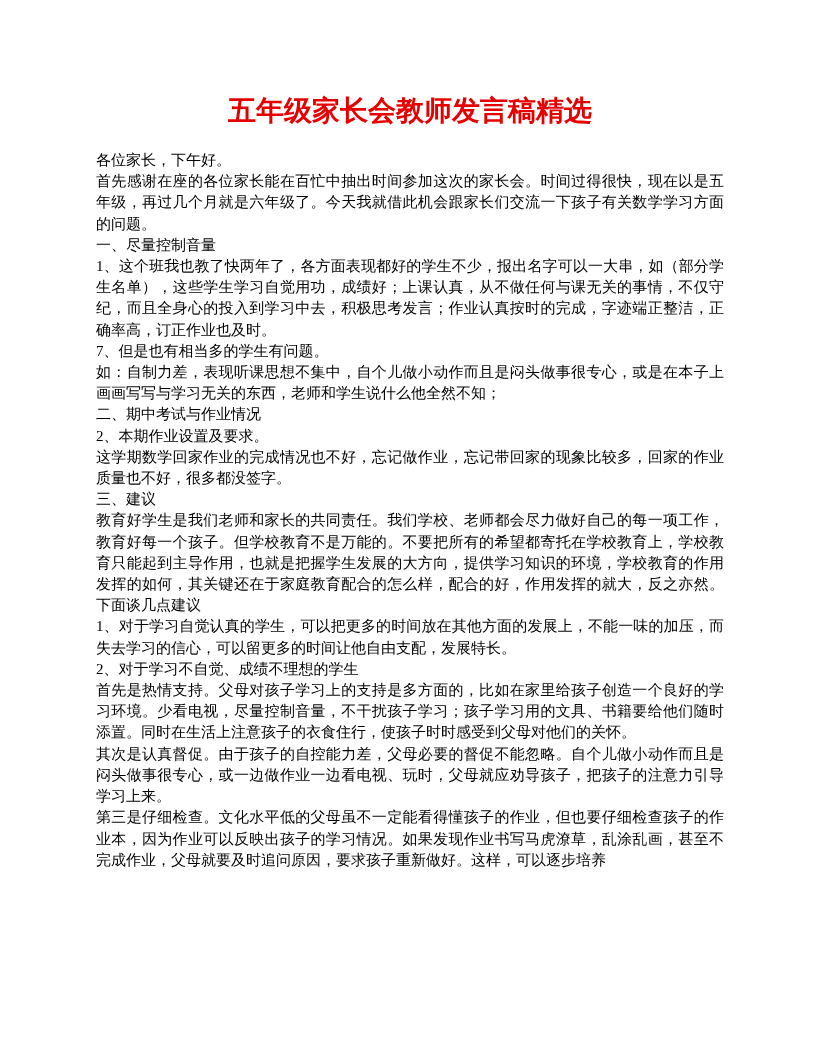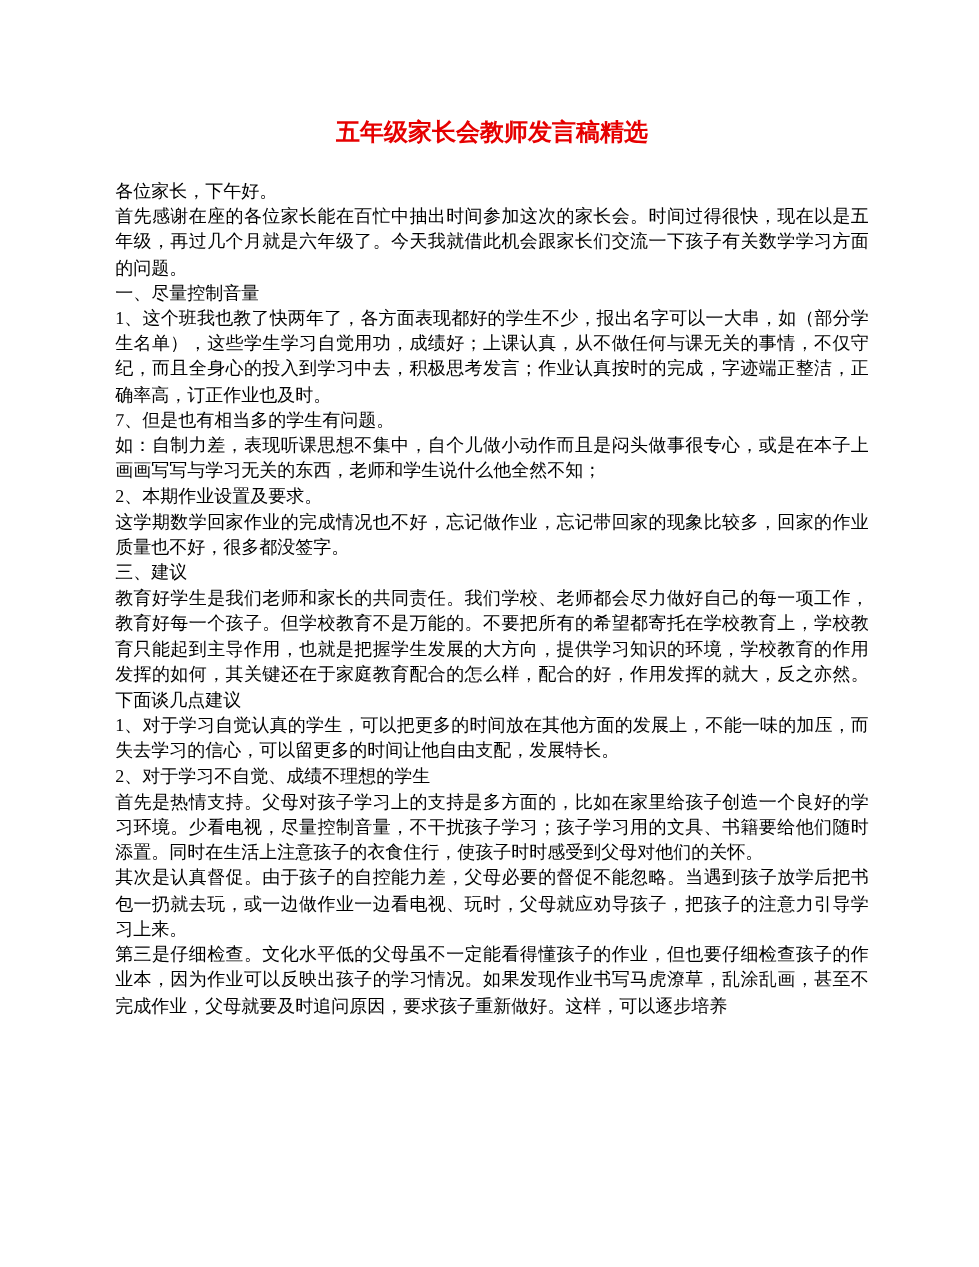--- a/index.html
+++ b/index.html
@@ -15,21 +15,21 @@
   }
   .page {
     box-sizing: border-box;
     width: 816px;
     height: 1056px;
     padding: 92px 92px 0 96px;
     background: #ffffff;
   }
   .doc-title {
     margin: 0 0 20px 0;
-    font-size: 20px;
+    font-size: 28px;
     font-weight: bold;
     line-height: 38px;
     text-align: center;
     letter-spacing: 0;
     font-family: "Liberation Serif", "DejaVu Serif", serif;
   }
   .doc-content p {
     margin: 0;
     padding: 0;
     font-size: 15px;
@@ -46,23 +46,24 @@
 
 <div class="page">
   <h1 class="doc-title" style="color: rgb(230, 0, 0);">五年级家长会教师发言稿精选</h1>
   <div class="doc-content">
     <p>各位家长，下午好。</p>
     <p>首先感谢在座的各位家长能在百忙中抽出时间参加这次的家长会。时间过得很快，现在以是五年级，再过几个月就是六年级了。今天我就借此机会跟家长们交流一下孩子有关数学学习方面的问题。</p>
     <p>一、尽量控制音量</p>
     <p>1、这个班我也教了快两年了，各方面表现都好的学生不少，报出名字可以一大串，如（部分学生名单），这些学生学习自觉用功，成绩好；上课认真，从不做任何与课无关的事情，不仅守纪，而且全身心的投入到学习中去，积极思考发言；作业认真按时的完成，字迹端正整洁，正确率高，订正作业也及时。</p>
     <p>7、但是也有相当多的学生有问题。</p>
     <p>如：自制力差，表现听课思想不集中，自个儿做小动作而且是闷头做事很专心，或是在本子上画画写写与学习无关的东西，老师和学生说什么他全然不知；</p>
+    <p>二、期中考试与作业情况</p>
     <p>2、本期作业设置及要求。</p>
     <p>这学期数学回家作业的完成情况也不好，忘记做作业，忘记带回家的现象比较多，回家的作业质量也不好，很多都没签字。</p>
     <p>三、建议</p>
     <p>教育好学生是我们老师和家长的共同责任。我们学校、老师都会尽力做好自己的每一项工作，教育好每一个孩子。但学校教育不是万能的。不要把所有的希望都寄托在学校教育上，学校教育只能起到主导作用，也就是把握学生发展的大方向，提供学习知识的环境，学校教育的作用发挥的如何，其关键还在于家庭教育配合的怎么样，配合的好，作用发挥的就大，反之亦然。下面谈几点建议</p>
     <p>1、对于学习自觉认真的学生，可以把更多的时间放在其他方面的发展上，不能一味的加压，而失去学习的信心，可以留更多的时间让他自由支配，发展特长。</p>
     <p>2、对于学习不自觉、成绩不理想的学生</p>
     <p>首先是热情支持。父母对孩子学习上的支持是多方面的，比如在家里给孩子创造一个良好的学习环境。少看电视，尽量控制音量，不干扰孩子学习；孩子学习用的文具、书籍要给他们随时添置。同时在生活上注意孩子的衣食住行，使孩子时时感受到父母对他们的关怀。</p>
-    <p>其次是认真督促。由于孩子的自控能力差，父母必要的督促不能忽略。当遇到孩子放学后把书包一扔就去玩，或一边做作业一边看电视、玩时，父母就应劝导孩子，把孩子的注意力引导学习上来。</p>
+    <p>其次是认真督促。由于孩子的自控能力差，父母必要的督促不能忽略。自个儿做小动作而且是闷头做事很专心，或一边做作业一边看电视、玩时，父母就应劝导孩子，把孩子的注意力引导学习上来。</p>
     <p>第三是仔细检查。文化水平低的父母虽不一定能看得懂孩子的作业，但也要仔细检查孩子的作业本，因为作业可以反映出孩子的学习情况。如果发现作业书写马虎潦草，乱涂乱画，甚至不完成作业，父母就要及时追问原因，要求孩子重新做好。这样，可以逐步培养</p>
   </div>
 </div>
 
 </body></html>

